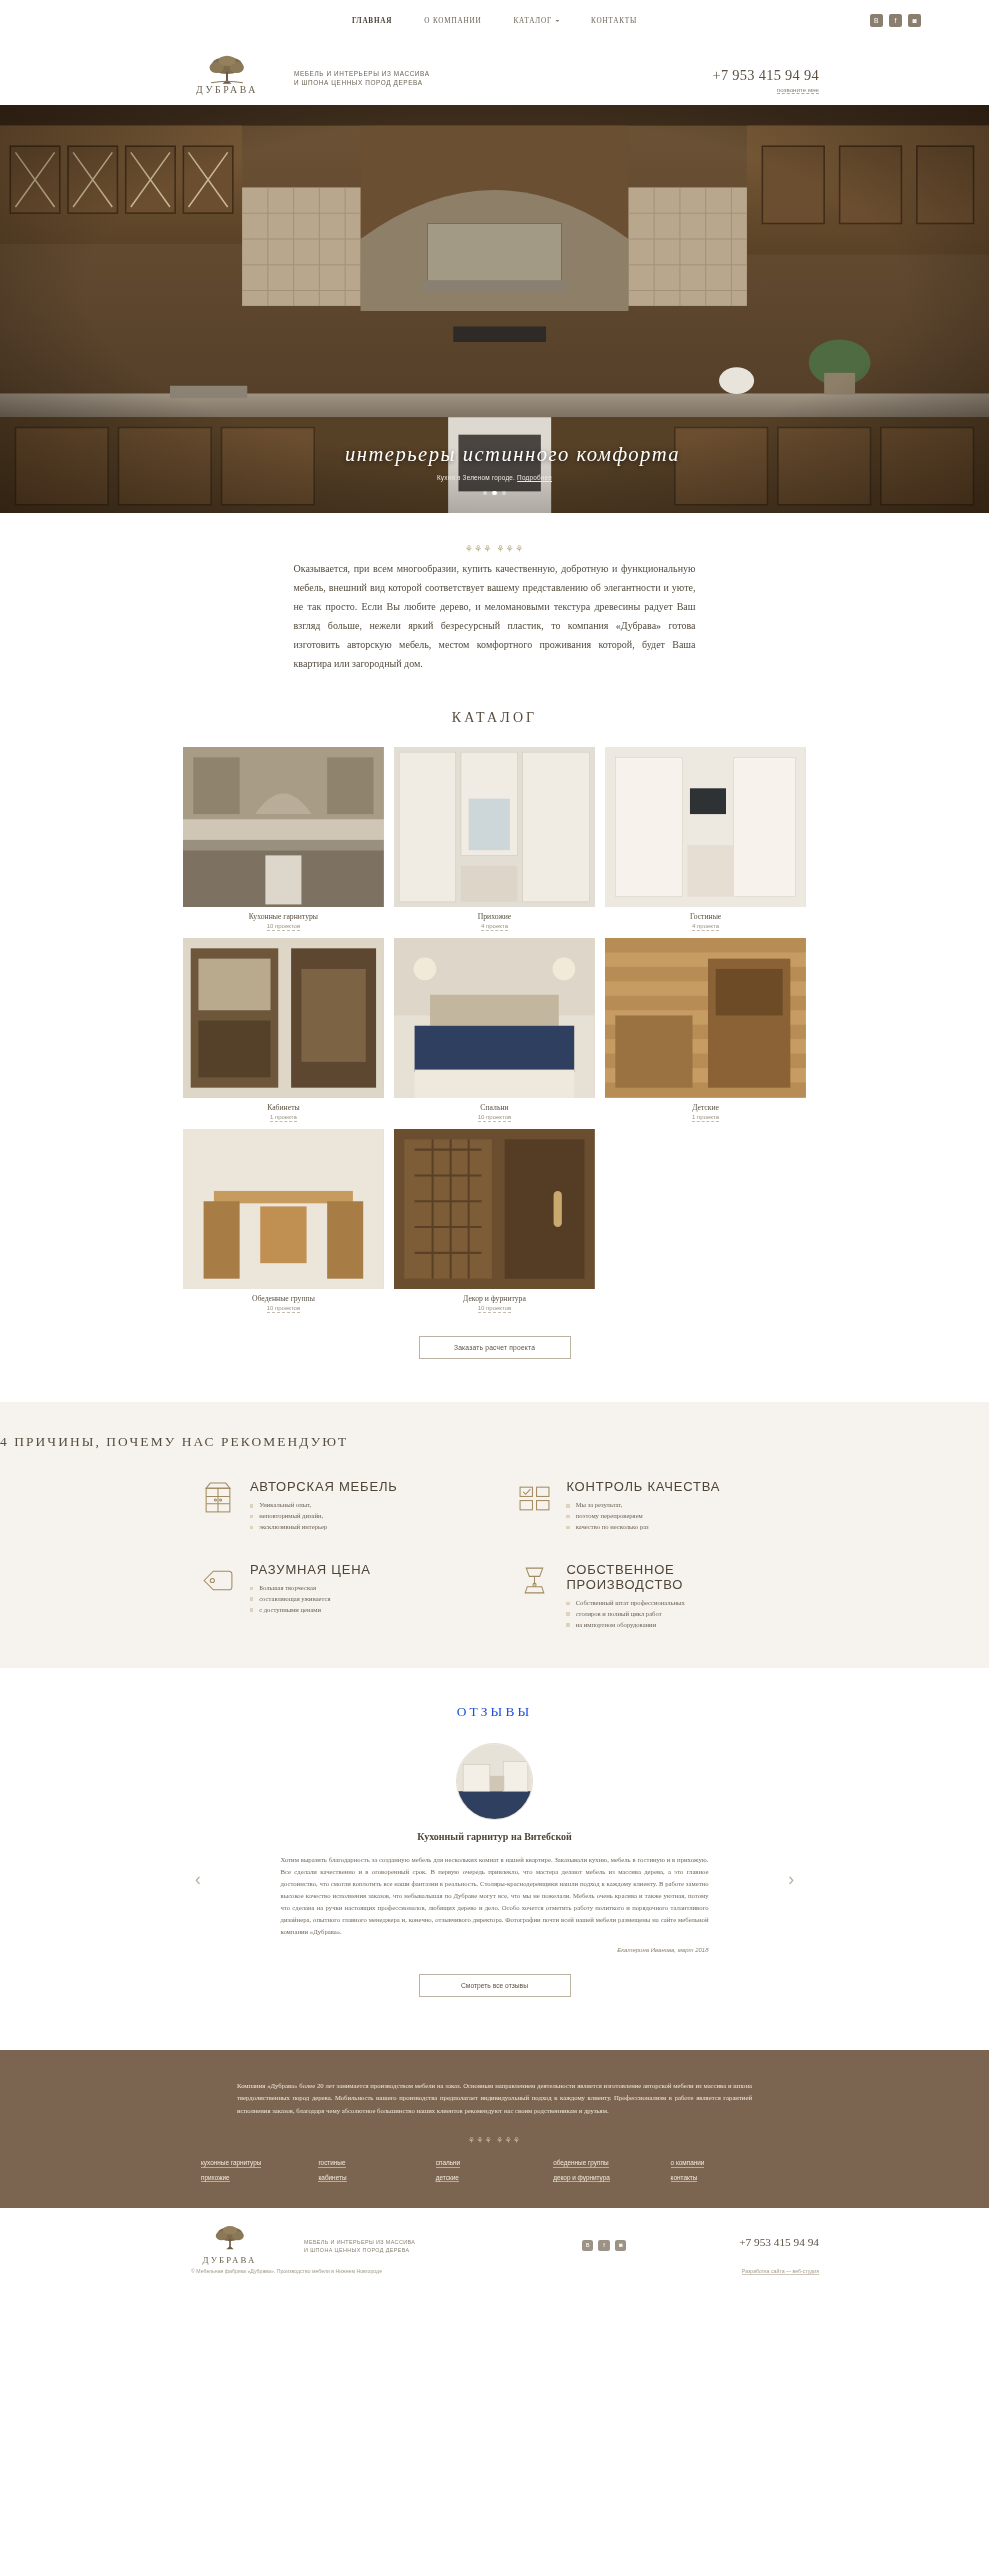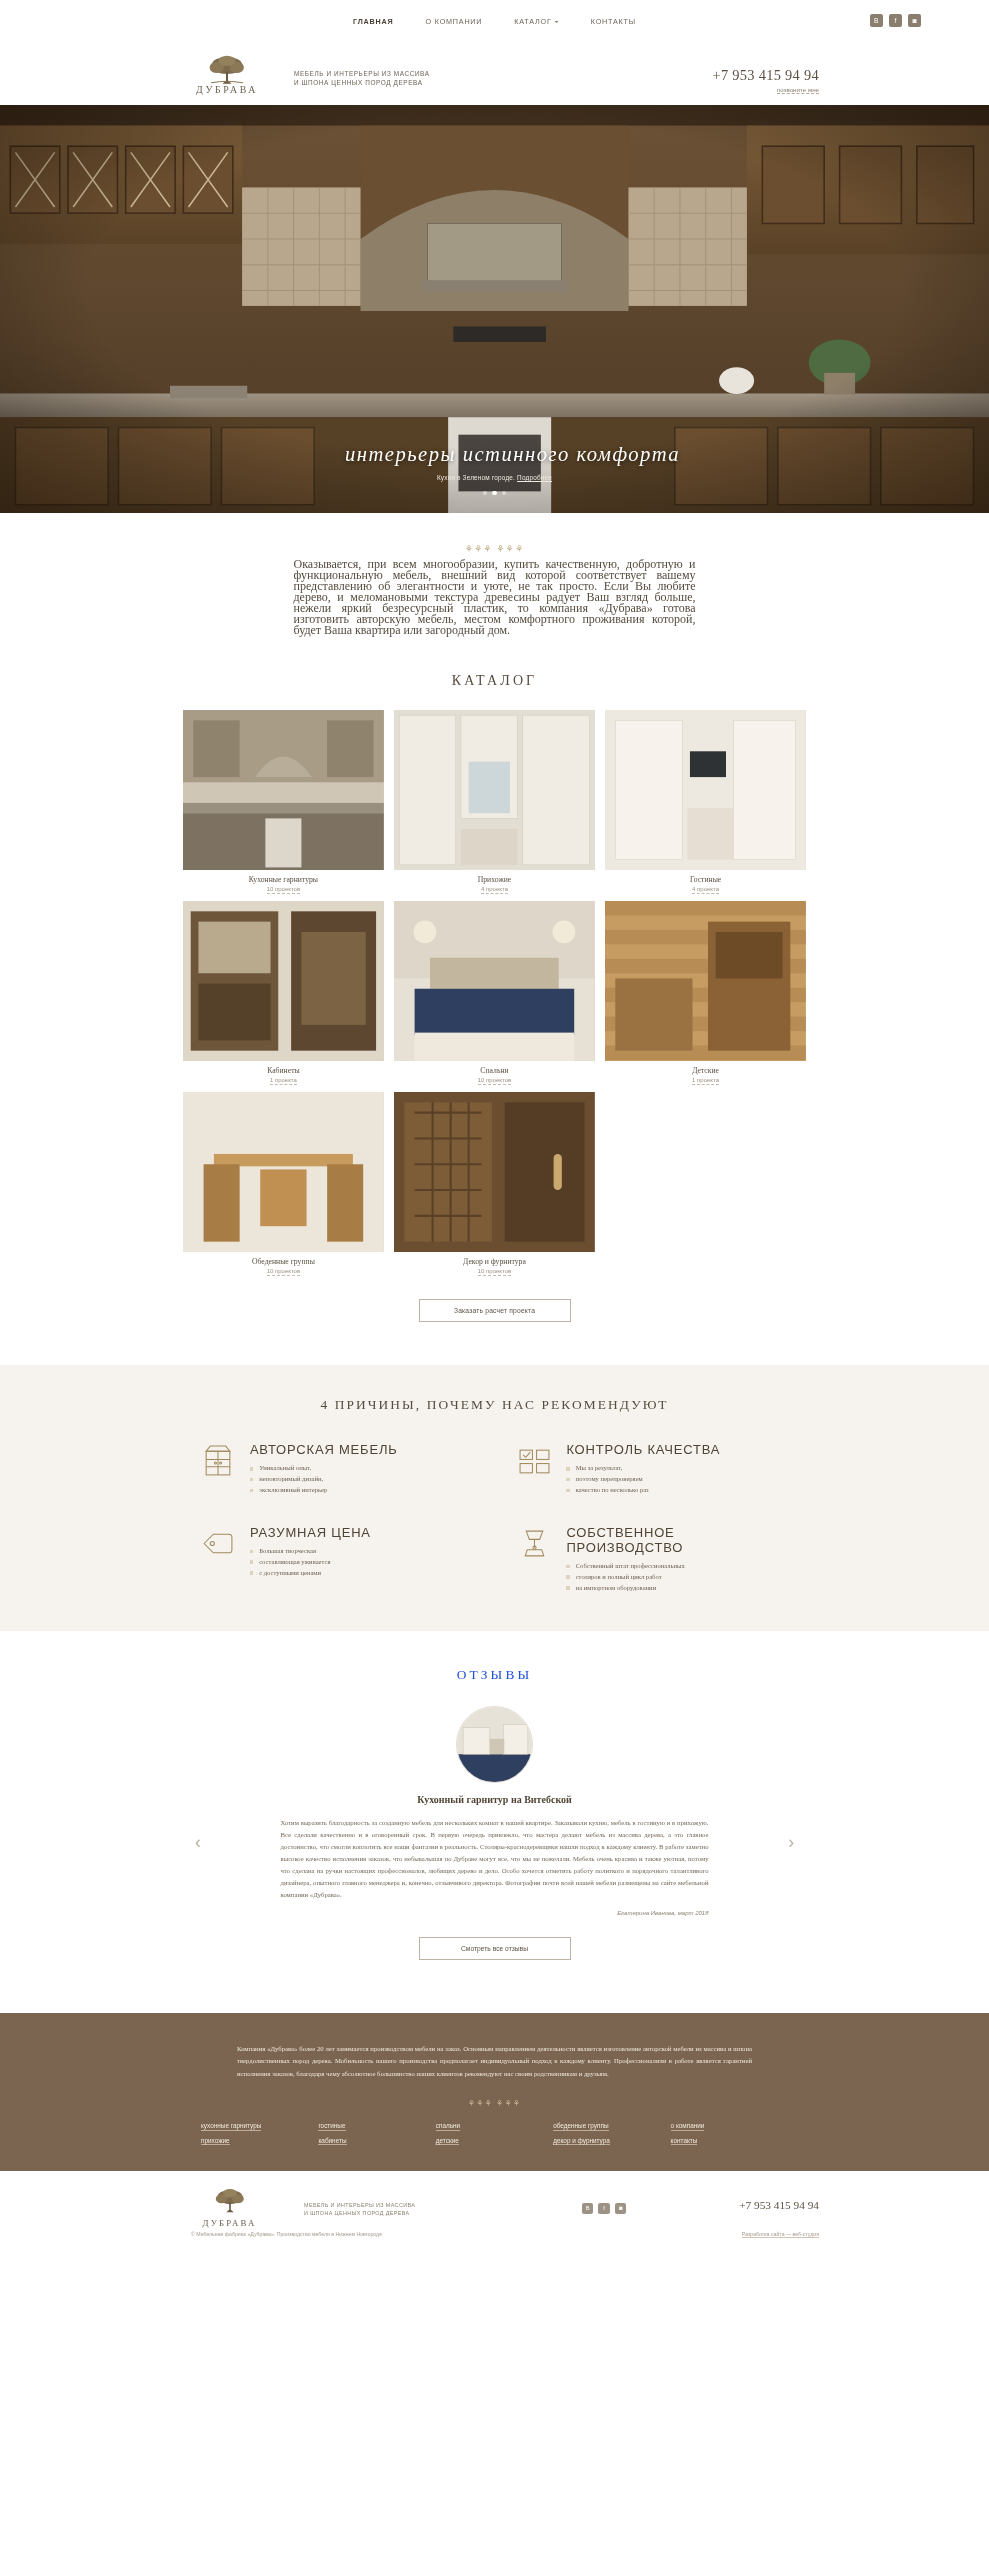--- a/index.html
+++ b/index.html
@@ -30,20 +30,21 @@
     transform: translateX(-50%);
   }
   .topnav a {
     font-size: 7.2px;
     letter-spacing: 0.8px;
     color: #6d6255;
     text-decoration: none;
     text-transform: uppercase;
     font-weight: 400;
     white-space: nowrap;
+    font-family: Liberation Serif, serif;
   }
   .topnav a.active { color: #4a3f33; font-weight: 700; }
   .caret { display:inline-block; margin-left:3.1px; border-left:2.1px solid transparent; border-right:2.1px solid transparent; border-top:2.6px solid #8b8073; vertical-align: middle;}
 
   .socials {
     position: absolute;
     right: 68px;
     top: 14.4px;
     display: flex;
     gap: 6.2px;
@@ -160,22 +161,22 @@
     color: #bda97f;
     font-size: 9.3px;
     letter-spacing: 1px;
     padding-top: 30px;
     height: 20.6px;
   }
   .intro {
     width: 402px;
     margin: 15.5px auto 0;
     font-family: "Liberation Serif", serif;
-    font-size: 12px;
-    line-height: 11px;
+    font-size: 10px;
+    line-height: 19px;
     color: #554b3e;
     text-align: justify;
   }
   .intro p + p { margin-top: 11.3px; }
 
   
   .section-title {
     text-align: center;
     font-family: "Liberation Serif", serif;
     font-size: 14px;
@@ -227,21 +228,21 @@
     cursor: pointer;
   }
 
   
   .reasons-band {
     margin-top: 43px;
     background: #f6f3ee;
     padding: 32px 0 38px;
   }
   .reasons-title {
-    text-align: center;
+    text-align: left;
     font-family: "Liberation Serif", serif;
     font-size: 13.4px;
     letter-spacing: 2.1px;
     color: #574c3f;
     text-transform: uppercase;
   }
   .reasons-grid {
     width: 592px;
     margin: 29px auto 0;
     display: grid;

